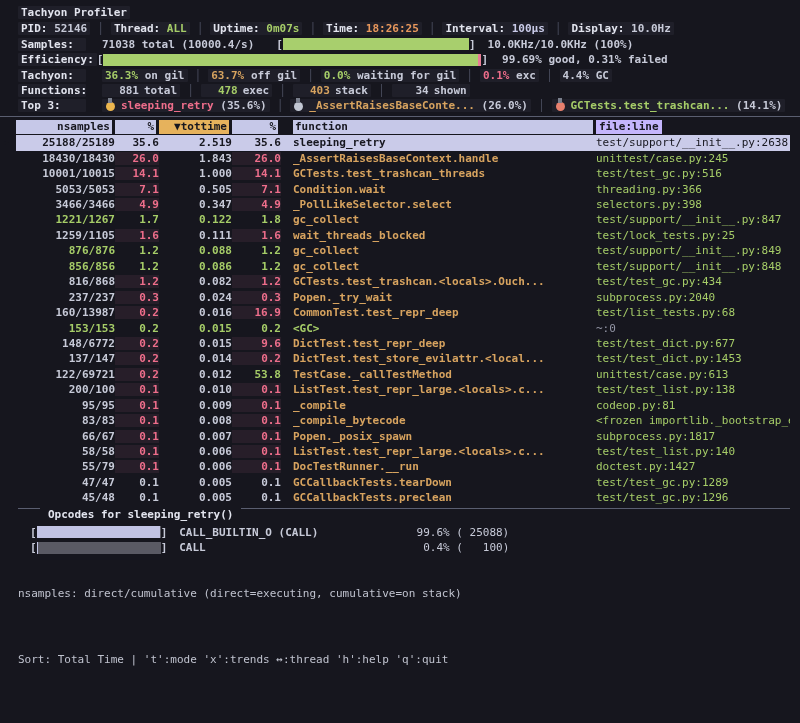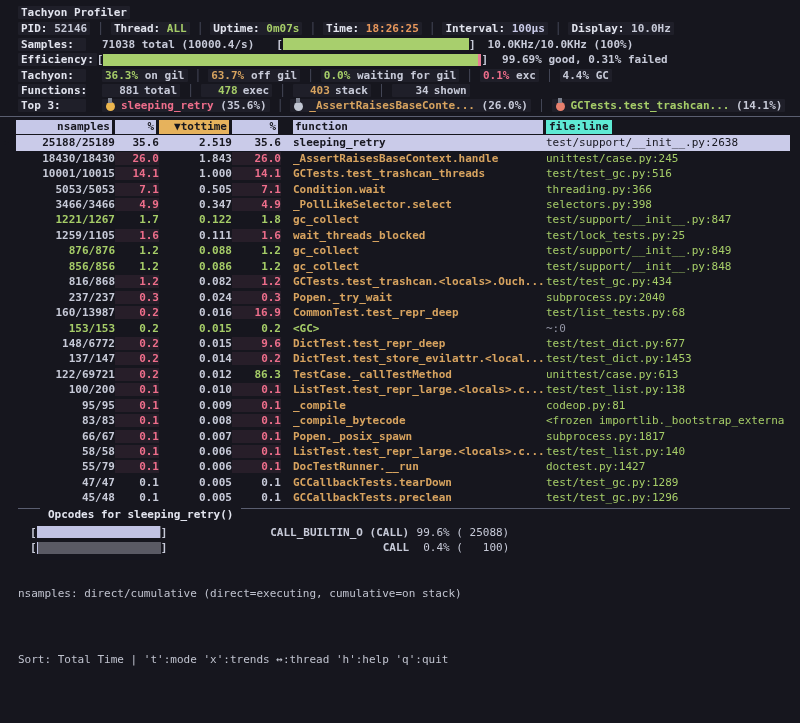--- a/index.html
+++ b/index.html
@@ -33,39 +33,39 @@
   .medal::before{content:"";position:absolute;left:2px;top:-4px;width:4px;height:5px;background:#7a7f8c;}
   .m-gold{background:#ecb64e}.m-silver{background:#c3c8d4}.m-bronze{background:#e8806e}
   
   .hr{border-top:1px solid #5a5e70;margin:2px 0 3px 0;}
   
   .trow{height:15.45px;display:flex;align-items:center;margin:0 10px 0 16px;white-space:pre;}
   .c-ns{width:99px;text-align:right;}
   .c-p1{width:44px;text-align:right;}
   .c-tot{width:73px;text-align:right;}
   .c-p2{width:49px;text-align:right;}
-  .c-fn{width:253px;margin-left:12px;text-align:left;overflow:hidden;text-overflow:clip;}
+  .c-fn{width:303px;margin-left:12px;text-align:left;overflow:hidden;text-overflow:clip;}
   .c-file{flex:1;text-align:left;overflow:hidden;font-weight:normal;}
   .hrow .hcell{background:#c6c8e8;color:#17171f;height:14px;line-height:14px;box-sizing:border-box;border-right:3px solid #16161e;padding-right:2px;}
   .hrow .hsort{background:#e6b25c;}
   .hrow .c-fn{padding-left:2px;}
   .hrow .c-file{background:transparent;border:none;font-weight:bold;}
-  .hrow .c-file .fchip{background:#5eead4;color:#17171f;padding:0 3px;height:14px;display:inline-block;line-height:14px;}
+  .hrow .c-file .fchip{background:#c4b5fd;color:#17171f;padding:0 3px;height:14px;display:inline-block;line-height:14px;}
   .selrow{background:#cacbe9;position:relative;}
   .selrow span{color:#17171f !important;background:transparent !important;}
   .sel-arrow{position:absolute;left:-12px;color:#c7cad8;font-size:8px;}
   .chip-r{background:#271e29;}
   .cell-g{color:#a6cd68}.cell-r{color:#ee6e8b}.cell-o{color:#d7a35f}.cell-w{color:#c7cad8}.cell-d{color:#9496a6}
   
   .opdiv{display:flex;height:16px;margin:2px 10px 1px 18px;}
   .opdiv .rl{border-top:1px solid #5a5e70;width:22px;}
   .opdiv .rr{border-top:1px solid #5a5e70;flex:1;}
   .opdiv .optitle{color:#e2e4ee;margin:0 8px;white-space:pre;}
   .oprow{height:15.45px;display:flex;align-items:center;margin-left:30px;white-space:pre;}
-  .op-label{margin-left:12px;width:230px;font-weight:bold;text-align:right;}
+  .op-label{margin-left:12px;width:230px;font-weight:bold;}
   .op-pct{width:100px;text-align:right;font-weight:normal;}
   
   .footer{position:absolute;left:18px;bottom:8px;line-height:22px;font-weight:normal;color:#c0c3cf;white-space:pre;}
 </style>
 </head>
 <body>
 
 <div class="screen">
 
   <div class="line title-line">
@@ -126,22 +126,22 @@
       <div class="trow"><span class="c-ns cell-g">1221/1267</span><span class="c-p1 cell-g">1.7</span><span class="c-tot cell-g">0.122</span><span class="c-p2 cell-g">1.8</span><span class="c-fn cell-o">gc_collect</span><span class="c-file cell-g">test/support/__init__.py:847</span></div>
       <div class="trow"><span class="c-ns cell-w">1259/1105</span><span class="c-p1 cell-r chip-r">1.6</span><span class="c-tot cell-w">0.111</span><span class="c-p2 cell-r chip-r">1.6</span><span class="c-fn cell-o">wait_threads_blocked</span><span class="c-file cell-g">test/lock_tests.py:25</span></div>
       <div class="trow"><span class="c-ns cell-g">876/876</span><span class="c-p1 cell-g">1.2</span><span class="c-tot cell-g">0.088</span><span class="c-p2 cell-g">1.2</span><span class="c-fn cell-o">gc_collect</span><span class="c-file cell-g">test/support/__init__.py:849</span></div>
       <div class="trow"><span class="c-ns cell-g">856/856</span><span class="c-p1 cell-g">1.2</span><span class="c-tot cell-g">0.086</span><span class="c-p2 cell-g">1.2</span><span class="c-fn cell-o">gc_collect</span><span class="c-file cell-g">test/support/__init__.py:848</span></div>
       <div class="trow"><span class="c-ns cell-w">816/868</span><span class="c-p1 cell-r chip-r">1.2</span><span class="c-tot cell-w">0.082</span><span class="c-p2 cell-r chip-r">1.2</span><span class="c-fn cell-o">GCTests.test_trashcan.&lt;locals&gt;.Ouch...</span><span class="c-file cell-g">test/test_gc.py:434</span></div>
       <div class="trow"><span class="c-ns cell-w">237/237</span><span class="c-p1 cell-r chip-r">0.3</span><span class="c-tot cell-w">0.024</span><span class="c-p2 cell-r chip-r">0.3</span><span class="c-fn cell-o">Popen._try_wait</span><span class="c-file cell-g">subprocess.py:2040</span></div>
       <div class="trow"><span class="c-ns cell-w">160/13987</span><span class="c-p1 cell-r chip-r">0.2</span><span class="c-tot cell-w">0.016</span><span class="c-p2 cell-r chip-r">16.9</span><span class="c-fn cell-o">CommonTest.test_repr_deep</span><span class="c-file cell-g">test/list_tests.py:68</span></div>
       <div class="trow"><span class="c-ns cell-g">153/153</span><span class="c-p1 cell-g">0.2</span><span class="c-tot cell-g">0.015</span><span class="c-p2 cell-g">0.2</span><span class="c-fn cell-g">&lt;GC&gt;</span><span class="c-file cell-d">~:0</span></div>
       <div class="trow"><span class="c-ns cell-w">148/6772</span><span class="c-p1 cell-r chip-r">0.2</span><span class="c-tot cell-w">0.015</span><span class="c-p2 cell-r chip-r">9.6</span><span class="c-fn cell-o">DictTest.test_repr_deep</span><span class="c-file cell-g">test/test_dict.py:677</span></div>
       <div class="trow"><span class="c-ns cell-w">137/147</span><span class="c-p1 cell-r chip-r">0.2</span><span class="c-tot cell-w">0.014</span><span class="c-p2 cell-r chip-r">0.2</span><span class="c-fn cell-o">DictTest.test_store_evilattr.&lt;local...</span><span class="c-file cell-g">test/test_dict.py:1453</span></div>
-      <div class="trow"><span class="c-ns cell-w">122/69721</span><span class="c-p1 cell-r chip-r">0.2</span><span class="c-tot cell-w">0.012</span><span class="c-p2 cell-g">86.3</span><span class="c-fn cell-o">TestCase._callTestMethod</span><span class="c-file cell-g">unittest/case.py:613</span></div>
-      <div class="trow"><span class="c-ns cell-w">100/200</span><span class="c-p1 cell-r chip-r">0.1</span><span class="c-tot cell-w">0.010</span><span class="c-p2 cell-r chip-r">0.1</span><span class="c-fn cell-o">ListTest.test_repr_large.&lt;locals&gt;.c...</span><span class="c-file cell-g">test/test_list.py:138</span></div>
+      <div class="trow"><span class="c-ns cell-w">122/69721</span><span class="c-p1 cell-r chip-r">0.2</span><span class="c-tot cell-w">0.012</span><span class="c-p2 cell-g">53.8</span><span class="c-fn cell-o">TestCase._callTestMethod</span><span class="c-file cell-g">unittest/case.py:613</span></div>
+      <div class="trow"><span class="c-ns cell-w">200/100</span><span class="c-p1 cell-r chip-r">0.1</span><span class="c-tot cell-w">0.010</span><span class="c-p2 cell-r chip-r">0.1</span><span class="c-fn cell-o">ListTest.test_repr_large.&lt;locals&gt;.c...</span><span class="c-file cell-g">test/test_list.py:138</span></div>
       <div class="trow"><span class="c-ns cell-w">95/95</span><span class="c-p1 cell-r chip-r">0.1</span><span class="c-tot cell-w">0.009</span><span class="c-p2 cell-r chip-r">0.1</span><span class="c-fn cell-o">_compile</span><span class="c-file cell-g">codeop.py:81</span></div>
       <div class="trow"><span class="c-ns cell-w">83/83</span><span class="c-p1 cell-r chip-r">0.1</span><span class="c-tot cell-w">0.008</span><span class="c-p2 cell-r chip-r">0.1</span><span class="c-fn cell-o">_compile_bytecode</span><span class="c-file cell-g">&lt;frozen importlib._bootstrap_externa</span></div>
       <div class="trow"><span class="c-ns cell-w">66/67</span><span class="c-p1 cell-r chip-r">0.1</span><span class="c-tot cell-w">0.007</span><span class="c-p2 cell-r chip-r">0.1</span><span class="c-fn cell-o">Popen._posix_spawn</span><span class="c-file cell-g">subprocess.py:1817</span></div>
       <div class="trow"><span class="c-ns cell-w">58/58</span><span class="c-p1 cell-r chip-r">0.1</span><span class="c-tot cell-w">0.006</span><span class="c-p2 cell-r chip-r">0.1</span><span class="c-fn cell-o">ListTest.test_repr_large.&lt;locals&gt;.c...</span><span class="c-file cell-g">test/test_list.py:140</span></div>
       <div class="trow"><span class="c-ns cell-w">55/79</span><span class="c-p1 cell-r chip-r">0.1</span><span class="c-tot cell-w">0.006</span><span class="c-p2 cell-r chip-r">0.1</span><span class="c-fn cell-o">DocTestRunner.__run</span><span class="c-file cell-g">doctest.py:1427</span></div>
       <div class="trow"><span class="c-ns cell-w">47/47</span><span class="c-p1 cell-w">0.1</span><span class="c-tot cell-w">0.005</span><span class="c-p2 cell-w">0.1</span><span class="c-fn cell-o">GCCallbackTests.tearDown</span><span class="c-file cell-g">test/test_gc.py:1289</span></div>
       <div class="trow"><span class="c-ns cell-w">45/48</span><span class="c-p1 cell-w">0.1</span><span class="c-tot cell-w">0.005</span><span class="c-p2 cell-w">0.1</span><span class="c-fn cell-o">GCCallbackTests.preclean</span><span class="c-file cell-g">test/test_gc.py:1296</span></div>
     </div>
 
   <div class="opdiv">

